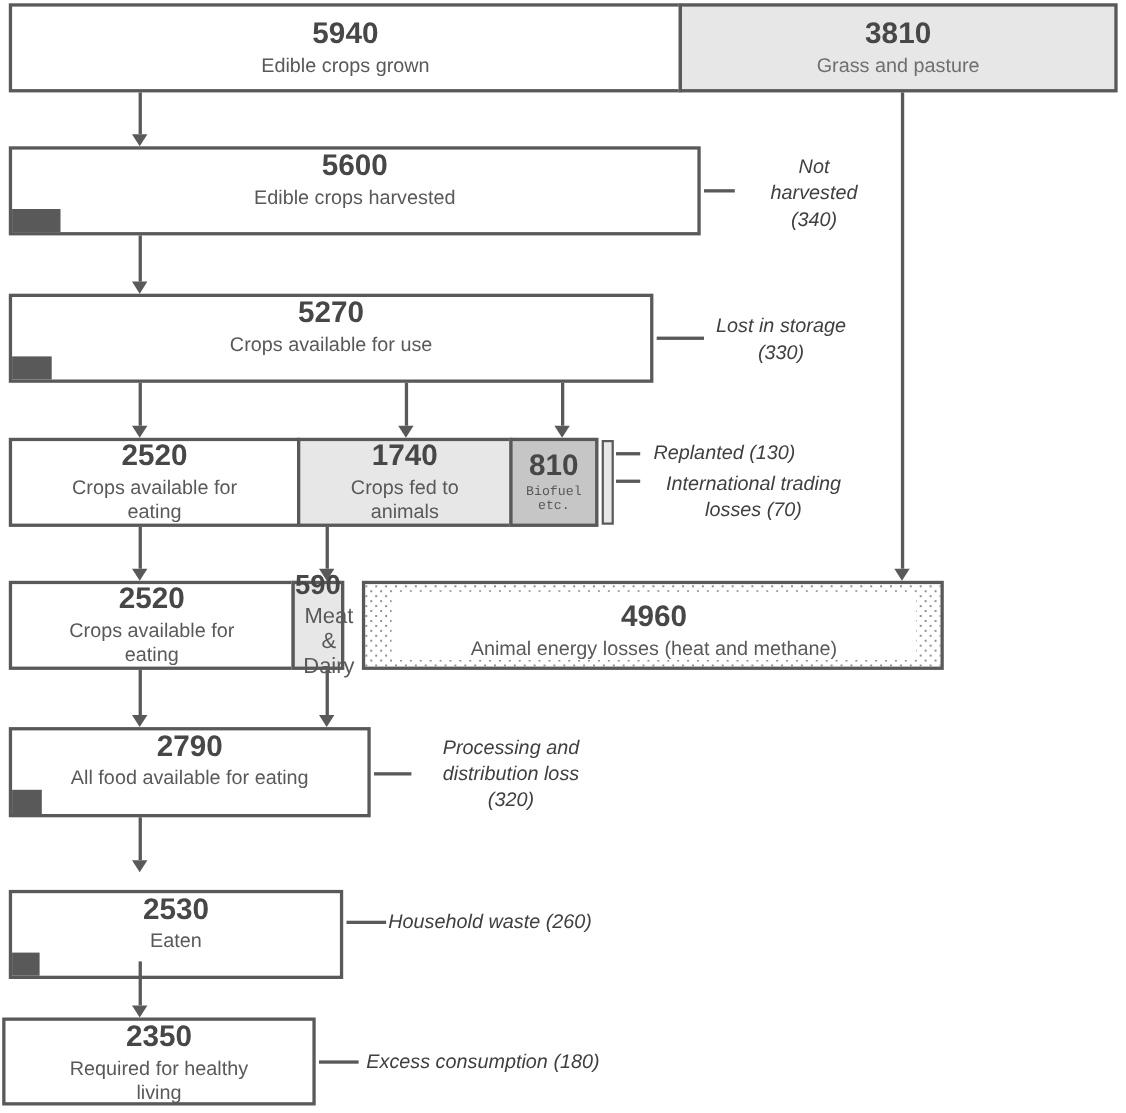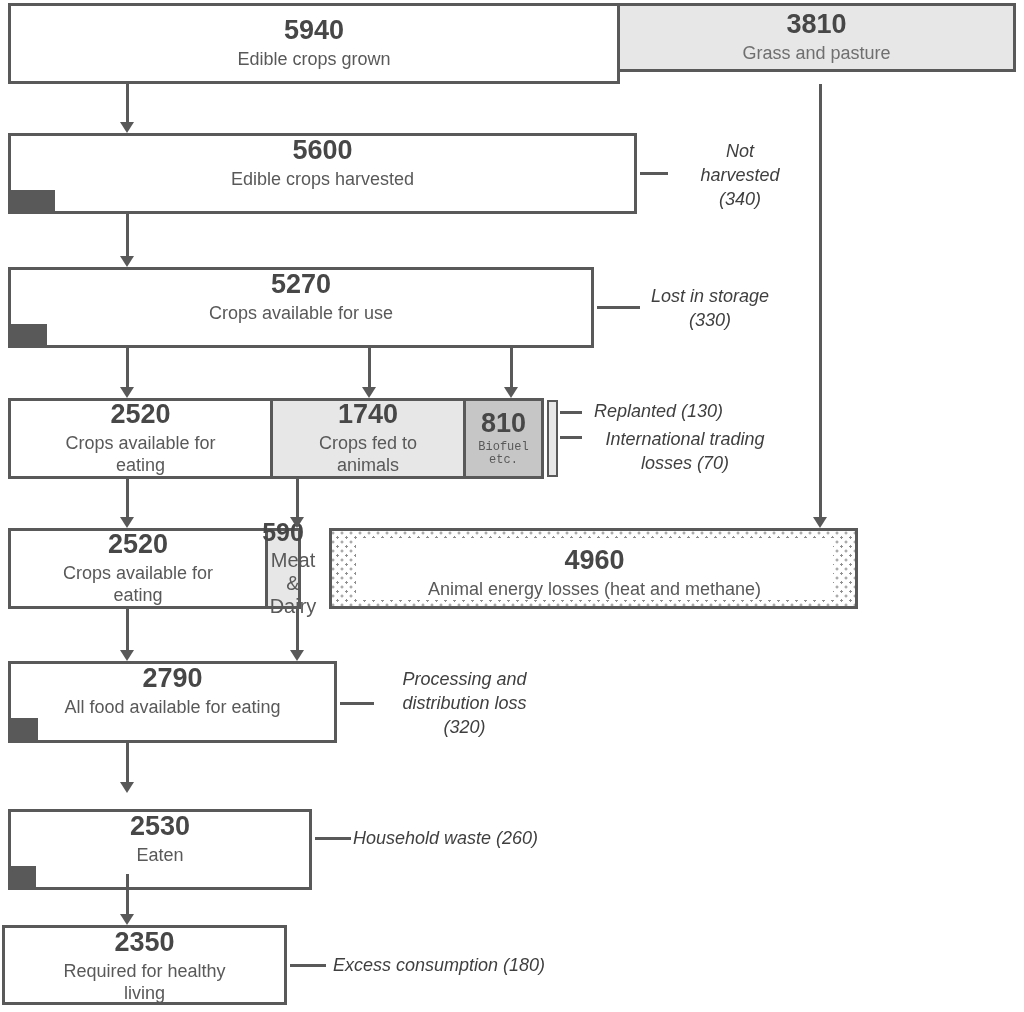--- a/index.html
+++ b/index.html
@@ -51,21 +51,21 @@
 </style>
 </head>
 <body>
 
 <div class="canvas">
 
   <div class="box" style="left:8px;top:3px;width:612px;height:81px;">
     <div class="num">5940</div>
     <div class="lbl">Edible crops grown</div>
   </div>
-  <div class="box fill-light" style="left:617px;top:3px;width:399px;height:69px;">
+  <div class="box fill-light" style="left:617px;top:3px;width:399px;height:81px;">
     <div class="num">3810</div>
     <div class="lbl" style="color:#6f6f6f;">Grass and pasture</div>
   </div>
 
   <div class="bar" style="left:8px;top:133px;width:629px;height:81px;">
     <div class="bar-main">
       <div class="num">5600</div>
       <div class="lbl">Edible crops harvested</div>
     </div>
     <div class="bar-loss" style="width:44px;"></div>
@@ -90,21 +90,21 @@
   <div class="box fill-mid" style="left:463px;top:398px;width:81px;height:81px;">
     <div class="num">810</div>
     <div class="lbl mid" style="max-width:60px;">Biofuel etc.</div>
   </div>
   <div class="strip" style="left:547px;top:400px;width:11px;height:77px;"></div>
 
   <div class="box" style="left:8px;top:528px;width:260px;height:81px;">
     <div class="num">2520</div>
     <div class="lbl" style="max-width:175px;">Crops available for eating</div>
   </div>
-  <div class="box fill-light" style="left:265px;top:528px;width:36px;height:81px;">
+  <div class="box fill-light" style="left:265px;top:528px;width:48px;height:81px;">
     <div class="num small">590</div>
     <div class="lbl small" style="max-width:52px;">Meat &amp; Dairy</div>
   </div>
   <div class="box dots" style="left:329px;top:528px;width:529px;height:81px;">
     <div class="dots-inner">
       <div class="num">4960</div>
       <div class="lbl">Animal energy losses (heat and methane)</div>
     </div>
   </div>
 

